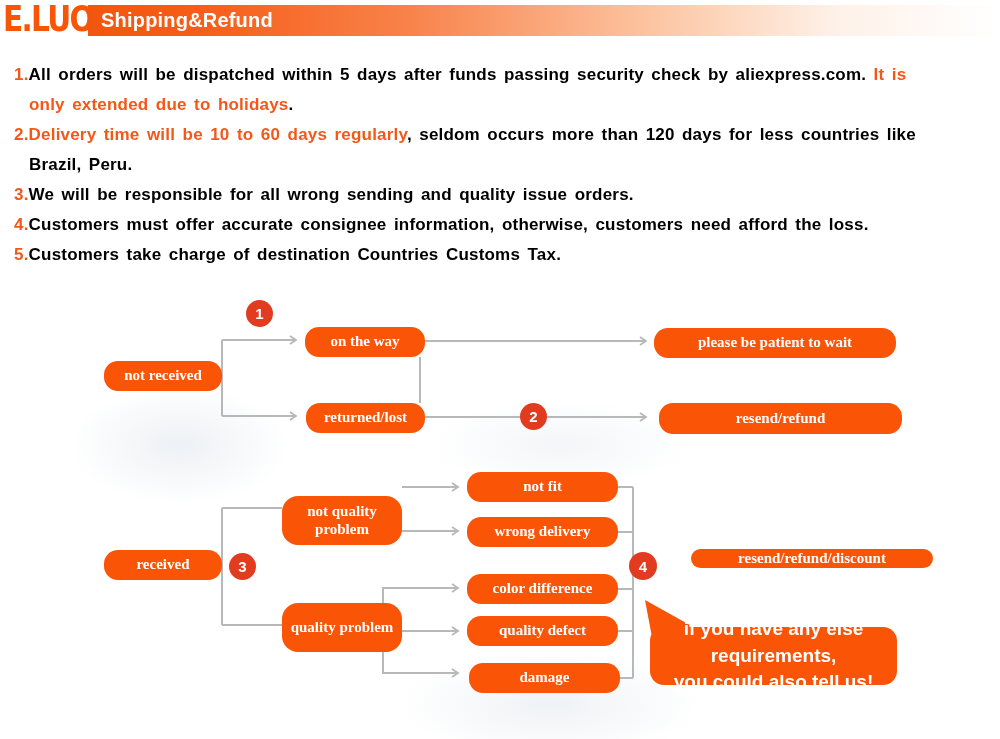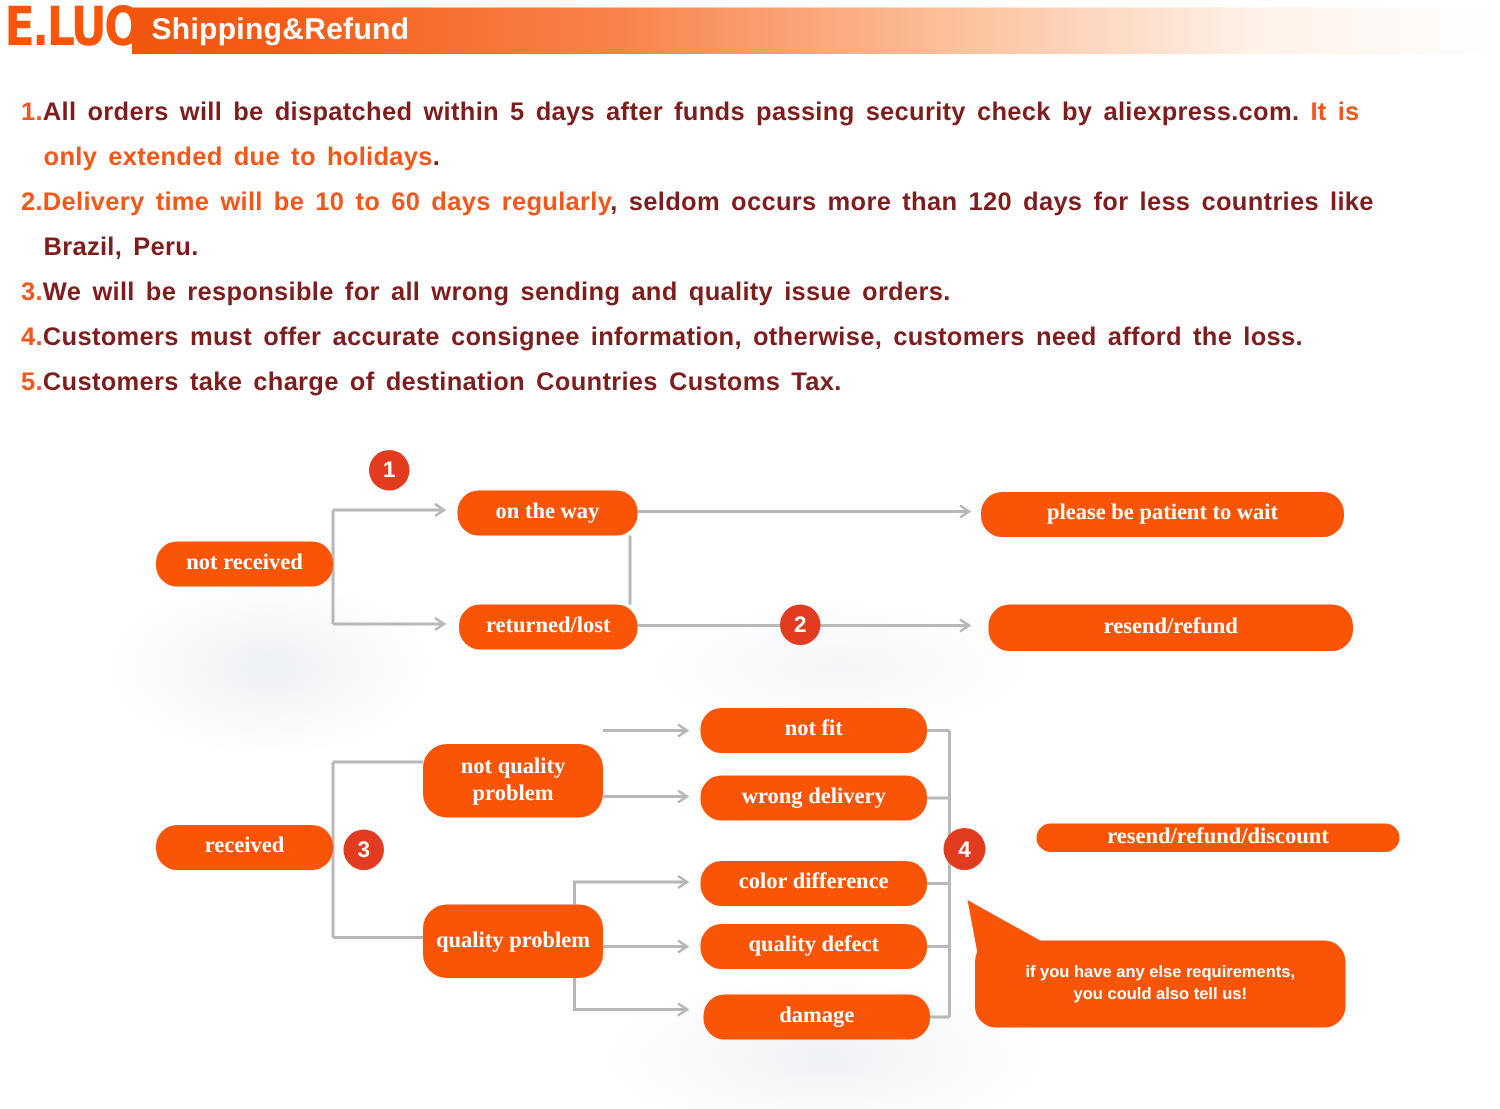--- a/index.html
+++ b/index.html
@@ -13,35 +13,35 @@
         font-family:"DejaVu Sans",sans-serif;white-space:nowrap;}
   .banner{position:absolute;left:88px;top:5px;width:912px;height:31px;
           background:linear-gradient(90deg,#f2560e 0%,#f75d18 12%,#f8824a 35%,#fcc5a2 62%,#fef1e8 82%,#ffffff 100%);}
   .banner-title{position:absolute;left:13px;top:0;height:31px;line-height:31px;
           color:#fff;font-size:20px;font-weight:700;letter-spacing:.2px;white-space:nowrap;}
 
   
   .policies{position:absolute;left:14px;top:60px;width:982px;font-size:17px;font-weight:700;
             line-height:30px;letter-spacing:.2px;word-spacing:2.5px;}
   .policy{margin:0;padding-left:15px;text-indent:-15px;}
-  .d{color:#7f1d1d;}
+  .d{color:#000000;}
   .o{color:#f4571a;}
 
   
   .flow{position:absolute;inset:0;}
   .wires{position:absolute;left:0;top:0;pointer-events:none;}
   .node{position:absolute;background:#fa5407;color:#fff;border-radius:14px;
         display:flex;align-items:center;justify-content:center;text-align:center;
         font-size:15px;font-weight:600;line-height:1.16;white-space:nowrap;font-family:Liberation Serif, serif;}
   .node.multiline{white-space:normal;}
   .badge{position:absolute;width:27px;height:27px;border-radius:50%;background:#e13b20;
          color:#fff;font-size:15px;font-weight:700;display:flex;align-items:center;
          justify-content:center;}
   .bubble{position:absolute;left:650px;top:627px;width:247px;height:58px;background:#fa5407;
-          border-radius:14px;color:#fff;font-size:11px;font-weight:600;line-height:1.4;
+          border-radius:14px;color:#fff;font-size:19px;font-weight:600;line-height:1.4;
           display:flex;align-items:center;justify-content:center;text-align:center;}
   .haze{position:absolute;border-radius:50%;pointer-events:none;}
   .haze1{left:70px;top:385px;width:220px;height:120px;
          background:radial-gradient(closest-side,rgba(223,229,236,.55),rgba(223,229,236,0));}
   .haze2{left:400px;top:650px;width:300px;height:110px;
          background:radial-gradient(closest-side,rgba(223,229,236,.5),rgba(223,229,236,0));}
   .haze3{left:430px;top:400px;width:260px;height:90px;
          background:radial-gradient(closest-side,rgba(226,231,238,.4),rgba(226,231,238,0));}
 </style>
 </head>

